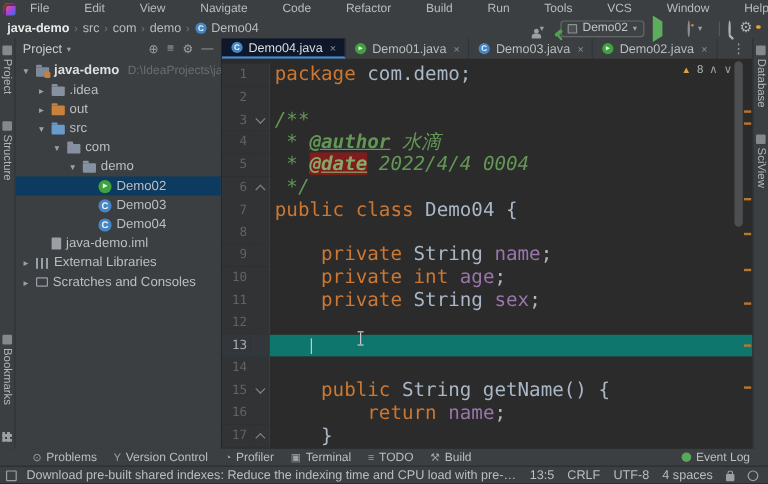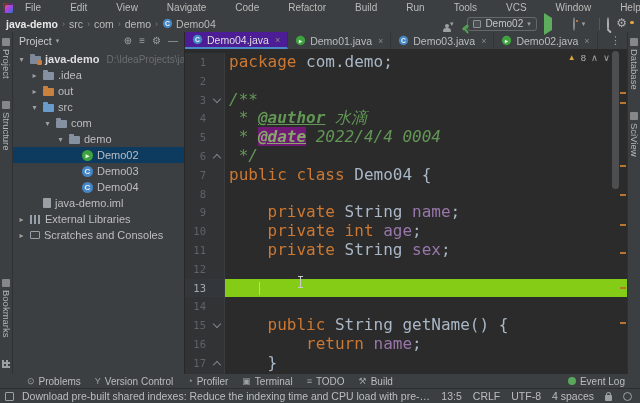--- a/index.html
+++ b/index.html
@@ -86,41 +86,41 @@
   .i-classrun{width:11px;height:11px;border-radius:50%;background:#3fa23f;color:#eaffea;
            font:bold 7px/11px "Liberation Sans",sans-serif;text-align:center;flex:0 0 auto}
   .i-classrun::after{content:"▸"}
   .i-iml{width:8px;height:10px;background:#9aa0a6;border-radius:1px;flex:0 0 auto}
   .i-lib{width:11px;height:9px;background:repeating-linear-gradient(90deg,#97a0a8 0 2px,#3c3f41 2px 4px);flex:0 0 auto}
   .i-scr{width:10px;height:8px;border:1px solid #97a0a8;border-radius:1px;flex:0 0 auto}
   
   #editor{flex:1;display:flex;flex-direction:column;min-width:0}
   #tabbar{height:17px;display:flex;align-items:stretch;background:var(--panel);flex:0 0 auto}
   .tab{display:flex;align-items:center;gap:4px;padding:0 7px;font-size:10.5px;color:#bbbdbf;border-right:1px solid #323537}
-  .tab.active{background:#4c1d95;border-bottom:2px solid var(--accent);color:#dcdee0}
+  .tab.active{background:#0f172a;border-bottom:2px solid var(--accent);color:#dcdee0}
   .tab .x{color:#868b8e;font-size:9px;margin-left:2px}
   #tabmore{margin-left:auto;color:#9da0a2;padding:0 6px;display:flex;align-items:center}
   #codearea{flex:1;background:var(--edbg);position:relative;overflow:hidden;padding-top:4px}
   .cl{height:18.8px;display:flex;align-items:stretch;font-family:"DejaVu Sans Mono",monospace}
   .cl .ln{width:26px;flex:0 0 auto;text-align:right;padding-right:5px;color:#606366;
           font-size:10.5px;line-height:18.8px;background:#313335}
   .cl .fold{width:14px;flex:0 0 auto;background:#313335;border-right:1px solid #3a3d3f;position:relative}
   .cl .ct{padding-left:4px;font-size:16px;line-height:18.8px;white-space:pre;color:#a9b7c6}
-  .cl.caret{background:#84cc16}
+  .cl.caret{background:#0f766e}
   .cl.caret .ln{background:#33363a;color:#a6a9ab}
   .cl.caret .fold{background:#33363a}
   .fold .fm{position:absolute;left:3px;top:7px;width:6px;height:6px;border:solid #7f8488;border-width:0 1.5px 1.5px 0}
   .fold .fm.open{transform:rotate(45deg);top:5px}
   .fold .fm.close{transform:rotate(-135deg);top:8px}
   .tok-kw{color:var(--kw)}
   .tok-def{color:#a9b7c6}
   .tok-field{color:var(--fld)}
   .tok-doc{color:var(--doc);font-style:italic}
   .tok-tag{color:var(--doc);font-style:italic;font-weight:bold;text-decoration:underline}
-  .tok-taghl{color:#86a96a;font-style:italic;font-weight:bold;text-decoration:underline;background:#701a75}
+  .tok-taghl{color:#86a96a;font-style:italic;font-weight:bold;text-decoration:underline;background:#7f1d1d}
   #caretbar{position:absolute;left:74px;width:1px;height:13px;background:#c8c8c8}
   #ibeam{position:absolute;width:7px;height:12px}
   #ibeam::before{content:"";position:absolute;left:3px;top:1px;bottom:1px;width:1px;background:#c9ccce}
   #ibeam::after{content:"";position:absolute;left:1px;right:1px;top:0;height:10px;border-top:1px solid #c9ccce;border-bottom:1px solid #c9ccce}
   #inspect{position:absolute;top:3px;right:17px;display:flex;align-items:center;gap:5px;font-size:9.5px;color:#9da0a2}
   #inspect .tri{color:var(--warn);font-size:8px}
   #inspect .cnt{color:#b3b5b7}
   #scrollthumb{position:absolute;right:8px;top:2px;width:7px;height:138px;background:#585b5d;border-radius:4px;opacity:.75}
   .mark{position:absolute;right:1px;width:6px;height:2px;background:var(--stripe)}
   

